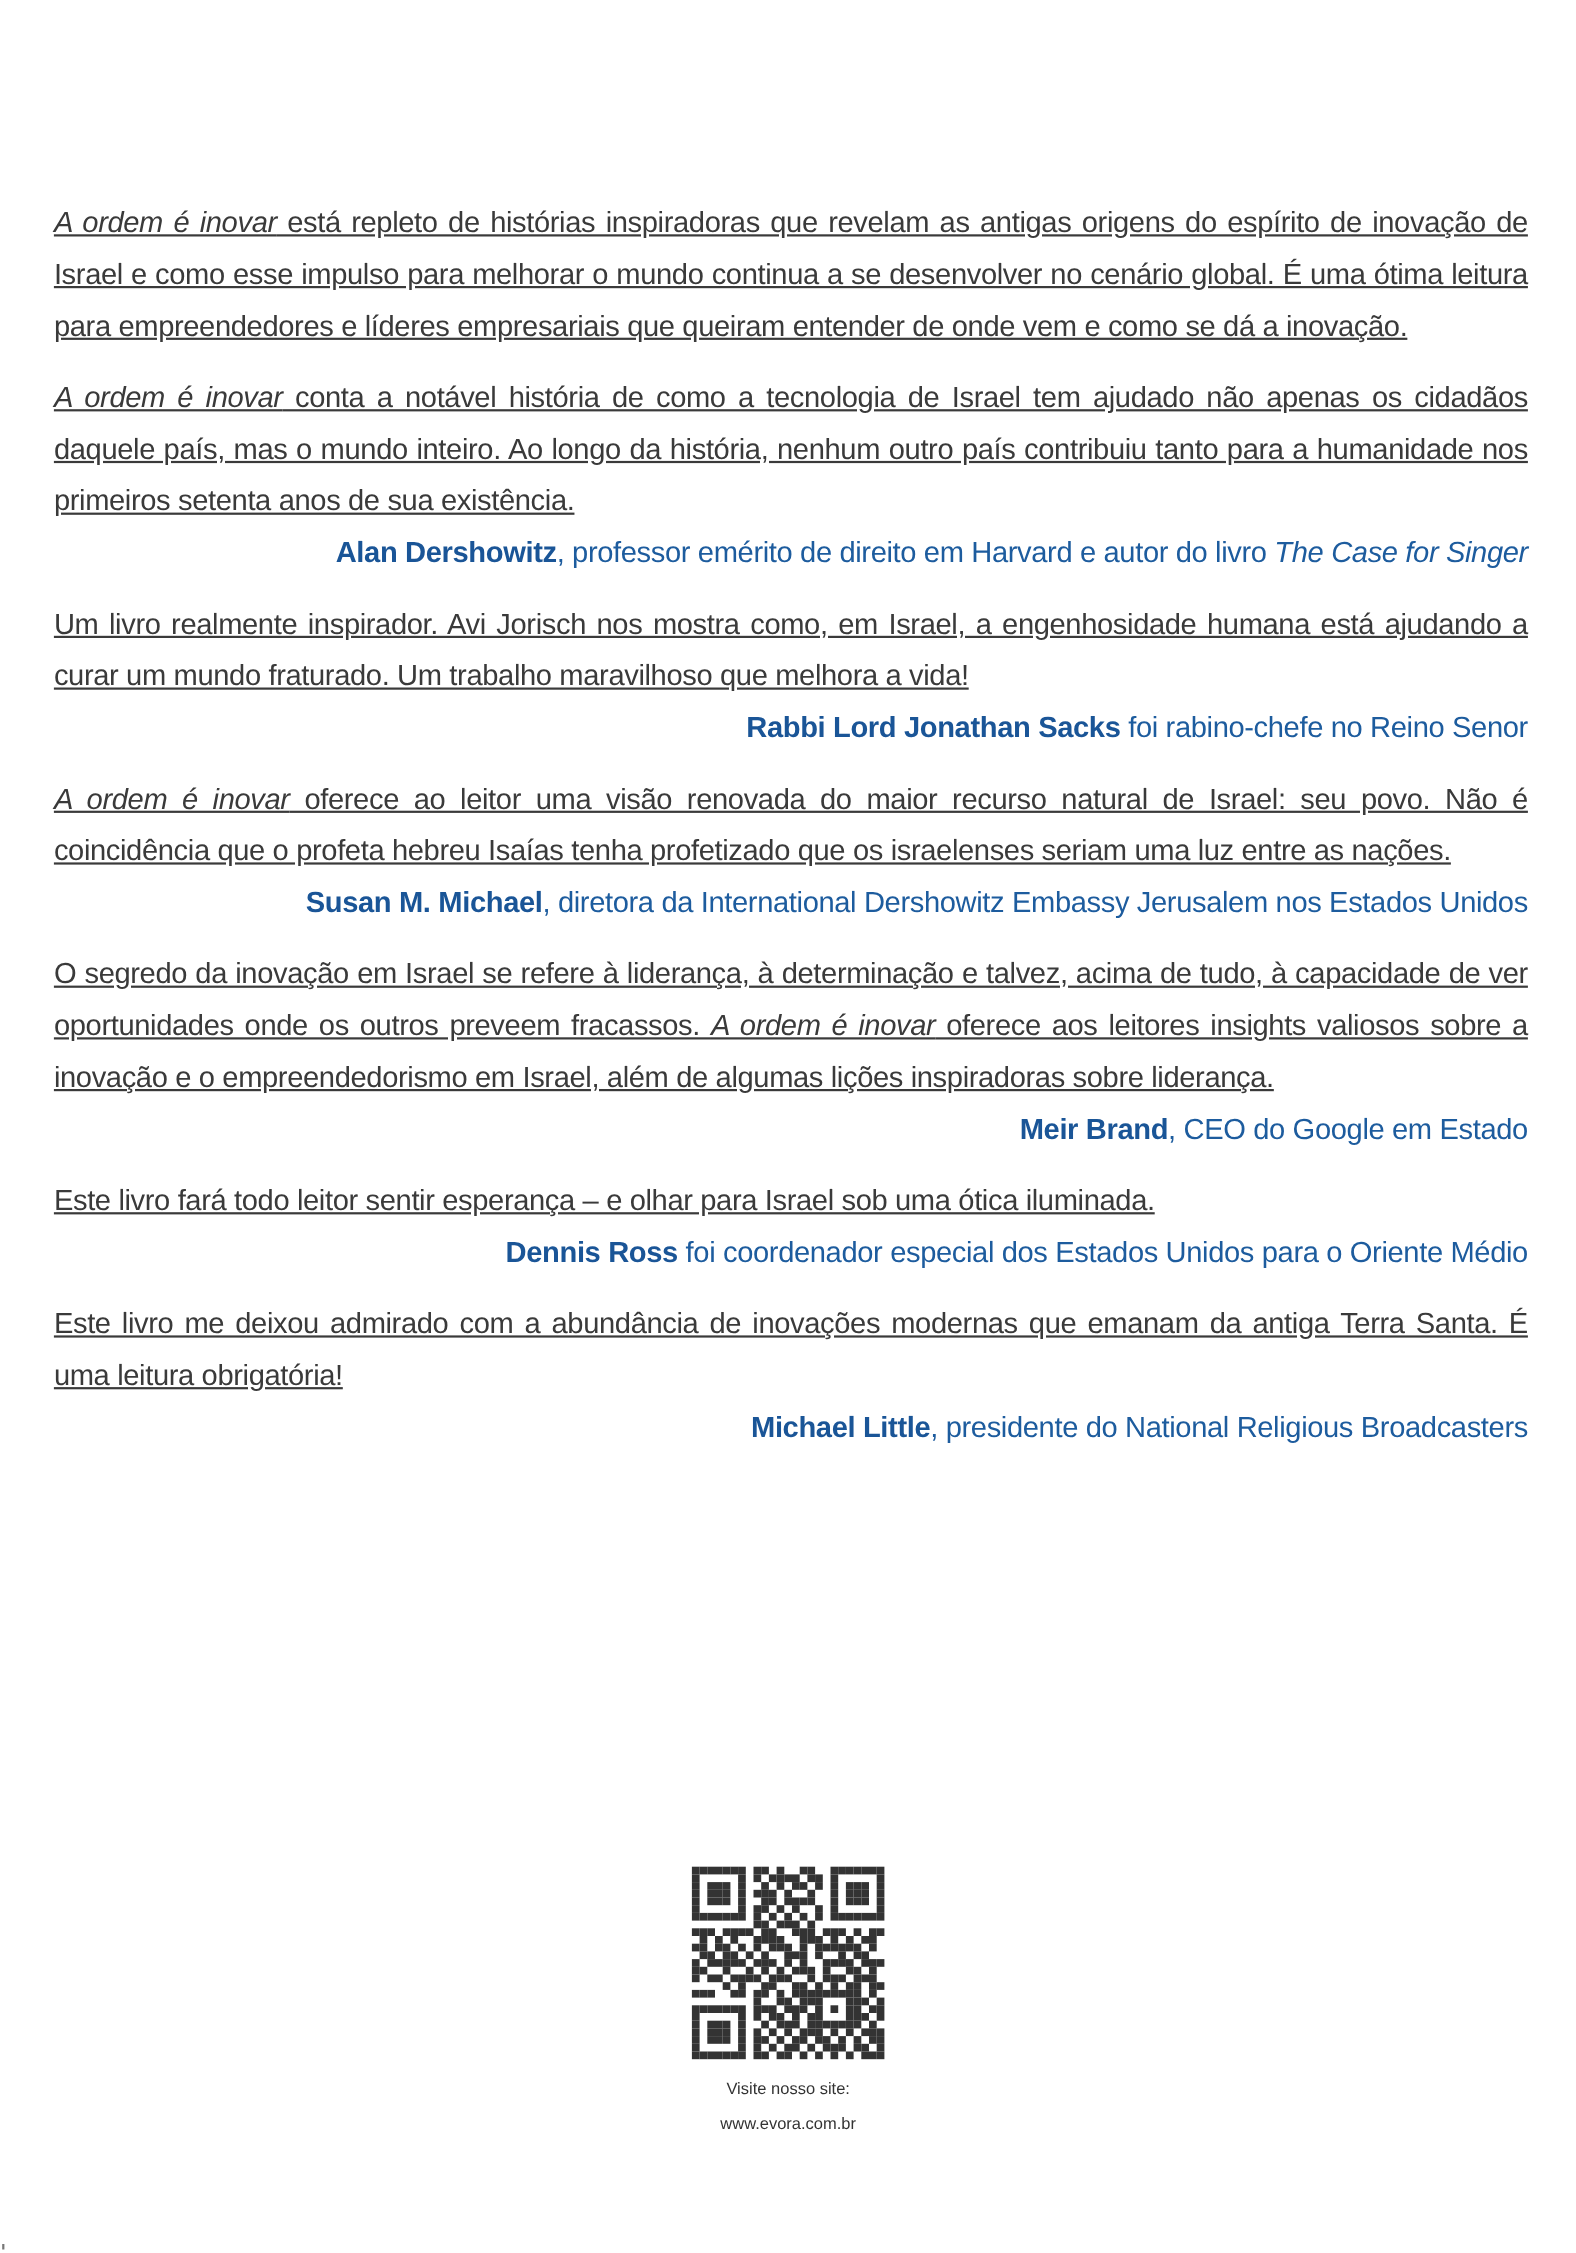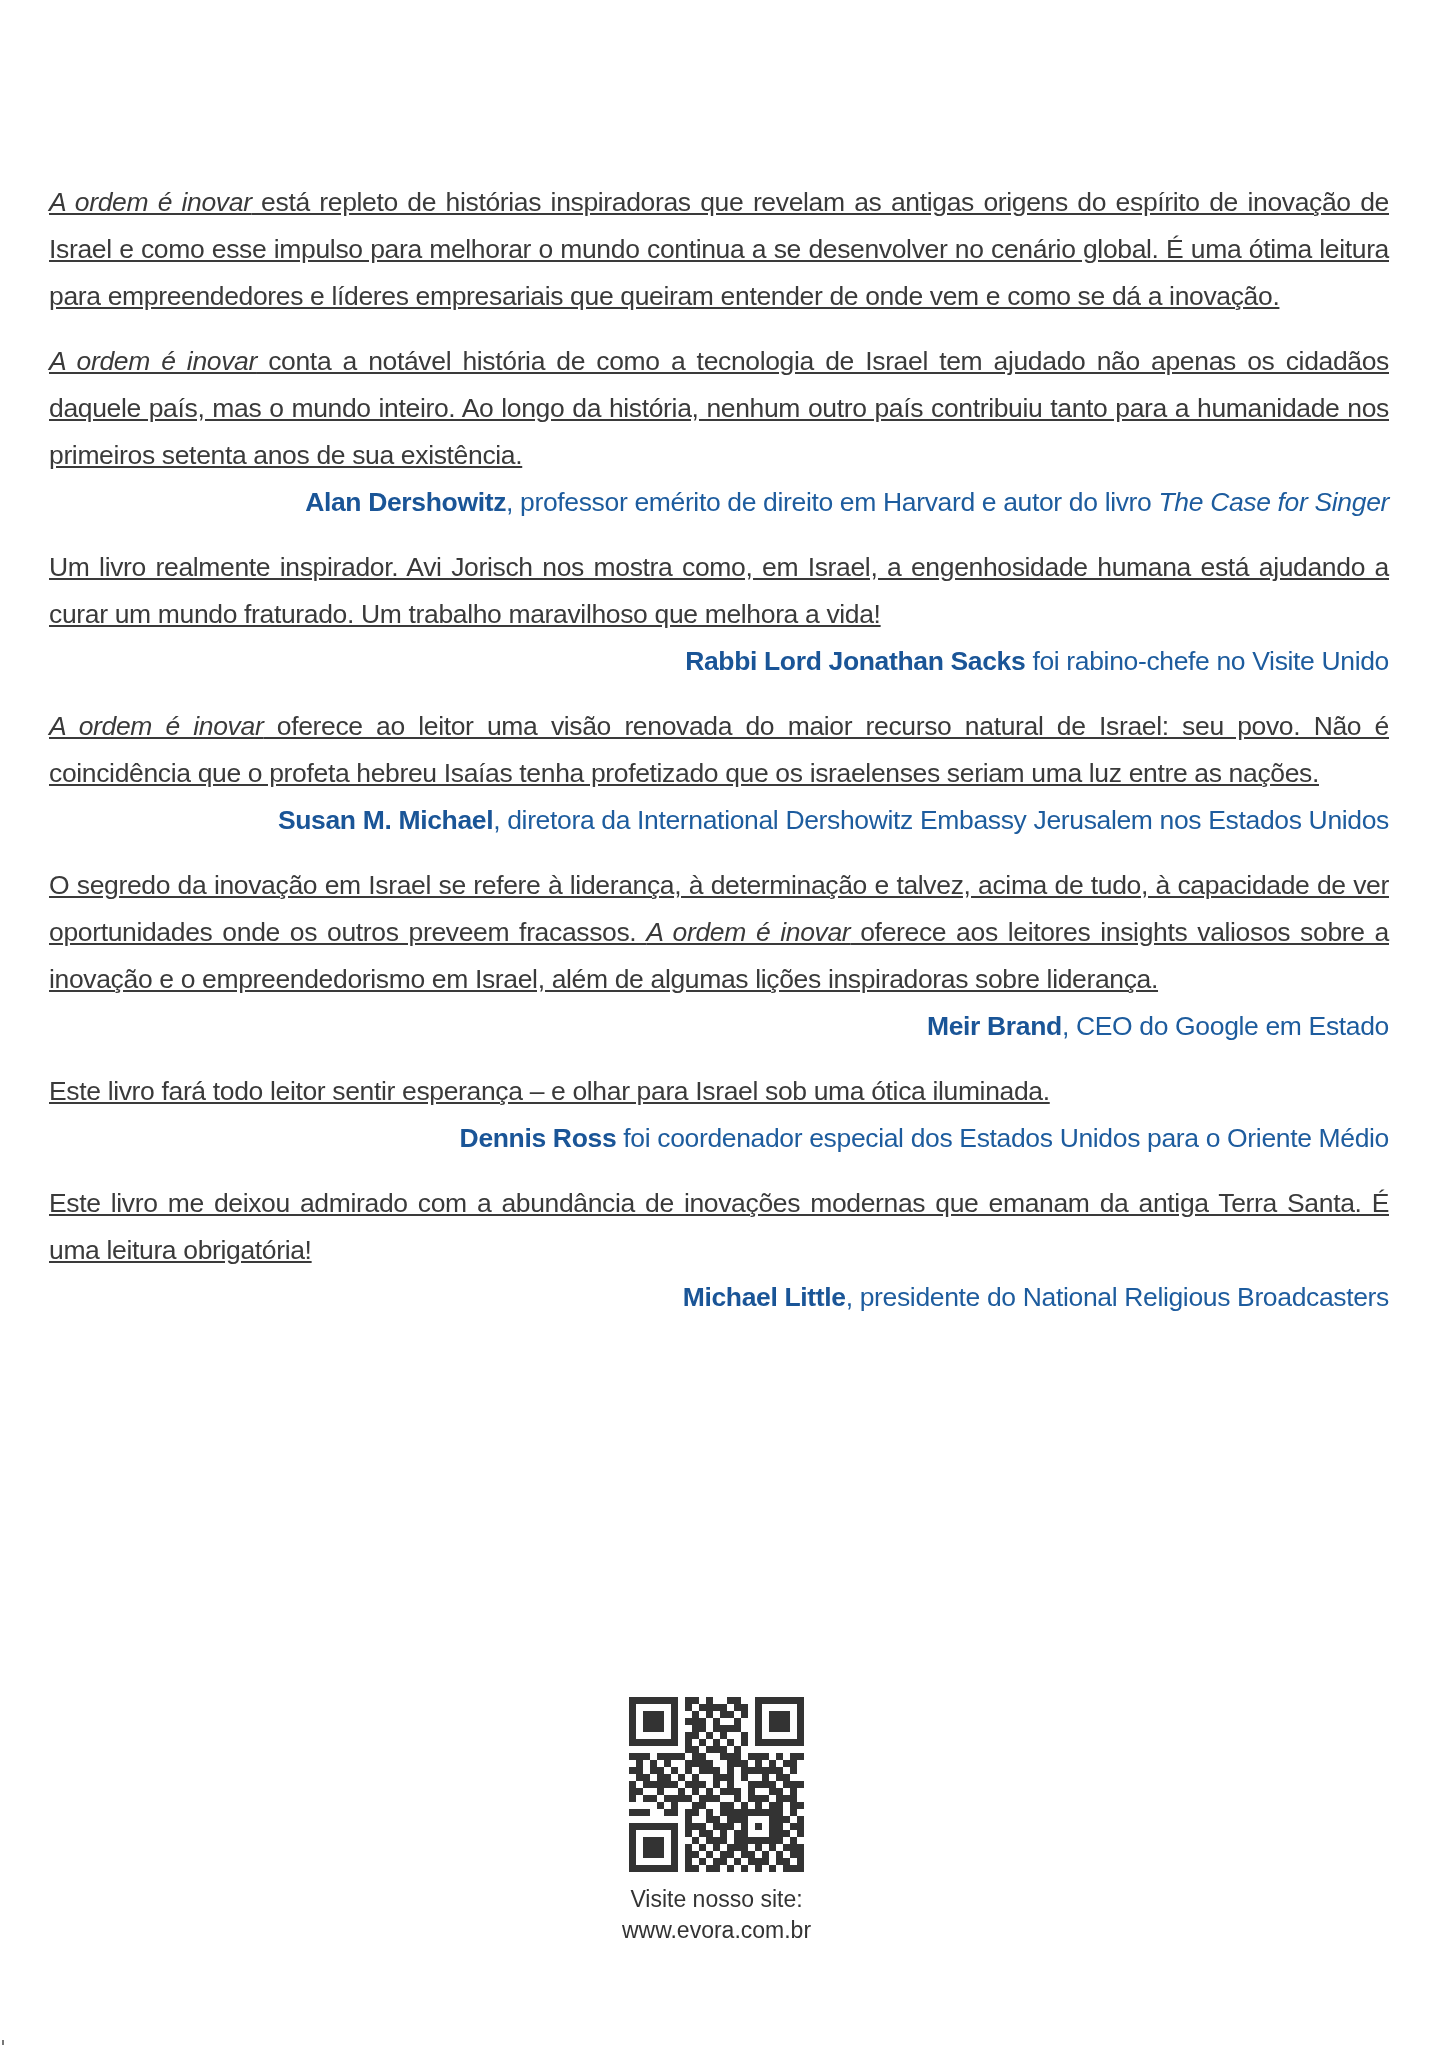--- a/index.html
+++ b/index.html
@@ -18,41 +18,41 @@
     .qr-block {
       position: absolute; left: 0; width: 1433px; top: 1697px;
       display: flex; flex-direction: column; align-items: center;
     }
     .qr { width: 175px; height: 175px; display: grid;
       grid-template-columns: repeat(25, 7px); grid-template-rows: repeat(25, 7px); }
     .qr span { width: 7px; height: 7px; }
     .qr span.d { background: #333333; }
     .site {
       margin-top: 12px; text-align: center;
-      font-family: "Liberation Sans", sans-serif; font-size: 23px; line-height: 31px; color: #333333;
+      font-family: "Liberation Sans", sans-serif; font-size: 15px; line-height: 31px; color: #333333;
     }
     .corner-mark { position: absolute; left: 2px; top: 2040px; width: 2px; height: 5px; background: #777; }
   </style>
 </head>
 <body>
 
 <div class="page">
   <div id="blurbs">
       <div class="blurb">
         <p class="quote"><i>A ordem é inovar</i><span> está repleto de histórias inspiradoras que revelam as antigas origens do espírito de inovação de Israel e como esse impulso para melhorar o mundo continua a se desenvolver no cenário global. É uma ótima leitura para empreendedores e líderes empresariais que queiram entender de onde vem e como se dá a inovação.</span></p>
       </div>
       <div class="blurb">
       </div>
       <div class="blurb">
         <p class="quote"><i>A ordem é inovar</i><span> conta a notável história de como a tecnologia de Israel tem ajudado não apenas os cidadãos daquele país, mas o mundo inteiro. Ao longo da história, nenhum outro país contribuiu tanto para a humanidade nos primeiros setenta anos de sua existência.</span></p>
         <p class="attr"><b>Alan Dershowitz</b><span>, professor emérito de direito em Harvard e autor do livro </span><i>The Case for Singer</i></p>
       </div>
       <div class="blurb">
         <p class="quote"><span>Um livro realmente inspirador. Avi Jorisch nos mostra como, em Israel, a engenhosidade humana está ajudando a curar um mundo fraturado. Um trabalho maravilhoso que melhora a vida!</span></p>
-        <p class="attr"><b>Rabbi Lord Jonathan Sacks</b><span> foi rabino-chefe no Visite Unido</span></p>
+        <p class="attr"><b>Rabbi Lord Jonathan Sacks</b><span> foi rabino-chefe no Reino Senor</span></p>
       </div>
       <div class="blurb">
         <p class="quote"><i>A ordem é inovar</i><span> oferece ao leitor uma visão renovada do maior recurso natural de Israel: seu povo. Não é coincidência que o profeta hebreu Isaías tenha profetizado que os israelenses seriam uma luz entre as nações.</span></p>
         <p class="attr"><b>Susan M. Michael</b><span>, diretora da International Dershowitz Embassy Jerusalem nos Estados Unidos</span></p>
       </div>
       <div class="blurb">
         <p class="quote"><span>O segredo da inovação em Israel se refere à liderança, à determinação e talvez, acima de tudo, à capacidade de ver oportunidades onde os outros preveem fracassos. </span><i>A ordem é inovar</i><span> oferece aos leitores insights valiosos sobre a inovação e o empreendedorismo em Israel, além de algumas lições inspiradoras sobre liderança.</span></p>
         <p class="attr"><b>Meir Brand</b><span>, CEO do Google em Estado</span></p>
       </div>
       <div class="blurb">

